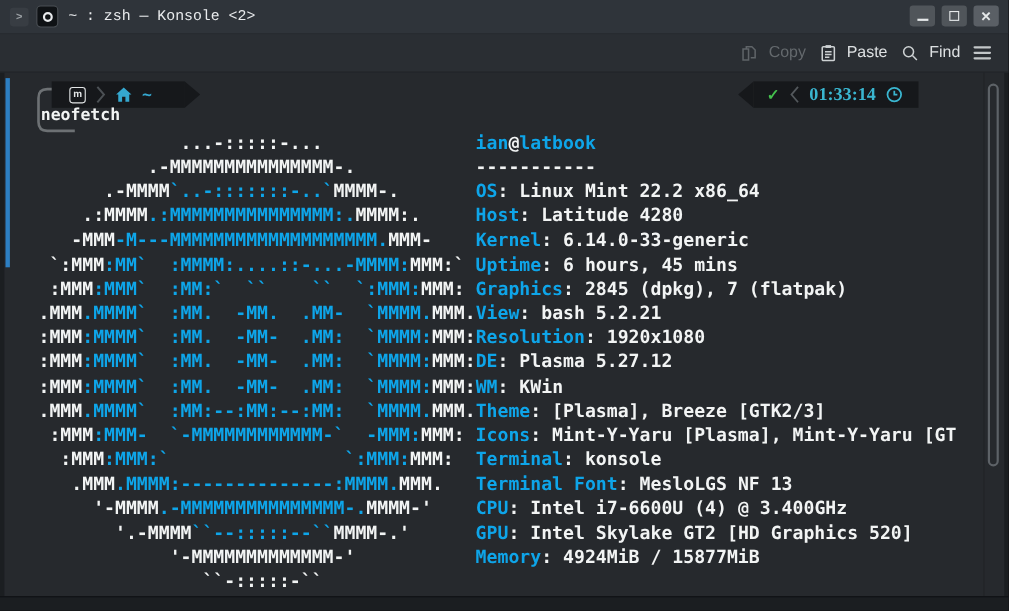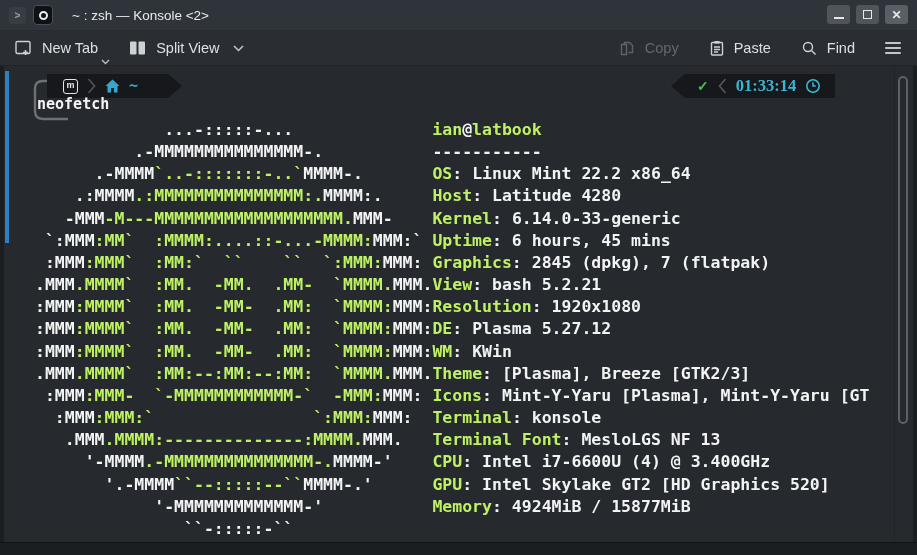--- a/index.html
+++ b/index.html
@@ -8,35 +8,35 @@
           font-family:"Liberation Sans",sans-serif;}
 
   
   .titlebar{position:absolute;left:0;top:0;width:100%;height:30px;background:#2f343a;
             display:flex;align-items:center;padding:0 9px;gap:7px;}
   .tb-menu-icon{width:17px;height:17px;border-radius:3px;background:#383d43;color:#9ba0a4;
             font-size:10px;font-weight:bold;display:flex;align-items:center;justify-content:center;}
   .app-icon{width:20px;height:20px;border-radius:4px;background:#0f1215;border:1px solid #4a4f54;
             display:flex;align-items:center;justify-content:center;}
   .app-icon i{display:block;width:9px;height:9px;border:2.5px solid #e8eaec;border-radius:50%;}
-  .title-text{color:#e9ebed;font-size:13.5px;margin-left:12px;}
+  .title-text{color:#e9ebed;font-size:13.5px;margin-left:2px;font-family:Liberation Mono, monospace;}
   .winbtns{position:absolute;right:9px;top:5px;display:flex;gap:6px;}
   .wbtn{width:23px;height:19px;border-radius:3px;background:#50555a;color:#e6e9ea;
         display:flex;align-items:center;justify-content:center;}
   .wbtn.close{background:#5a5f65;}
   .glyph-min{width:10px;height:2px;background:#e6e9ea;margin-top:6px;}
   .glyph-max{width:9px;height:9px;border:1.5px solid #e6e9ea;}
   .glyph-close{font-size:12px;font-weight:bold;line-height:1;}
 
   
   .toolbar{position:absolute;left:0;top:30px;width:100%;height:36px;background:#2a2e33;
            border-top:1px solid #272b30;border-bottom:1px solid #202327;
            display:flex;align-items:center;}
   .tb-left{display:flex;margin-left:14px;gap:30px;align-items:center;}
-  .tb-right{margin-left:auto;margin-right:16px;display:flex;gap:30px;align-items:center;}
+  .tb-right{margin-left:auto;margin-right:16px;display:flex;gap:12px;align-items:center;}
   .tbtn{display:flex;align-items:center;gap:9px;font-size:14.5px;color:#dde0e2;position:relative;}
   .tbtn svg{display:block;}
   .tbtn .ic{stroke:#cdd1d3;fill:none;stroke-width:1.4;}
   .tbtn.disabled{color:#64696d;}
   .tbtn.disabled .ic{stroke:#5f6468;}
   .newtab-caret{position:absolute;right:-12px;bottom:-8px;}
   .hamburger{display:flex;flex-direction:column;gap:3px;}
   .hamburger i{display:block;width:16px;height:2px;background:#c3c7c9;border-radius:1px;}
 
   
@@ -69,21 +69,21 @@
              border-right:14px solid #16181b;}
   .check{color:#44c14d;font-size:14px;font-weight:bold;line-height:1;}
   .ptime{color:#3ab6d0;font-weight:bold;font-size:16.5px;line-height:1;font-family:Liberation Serif, serif;}
 
   .cmd{position:absolute;left:33px;top:29px;color:#f2f4f4;font-weight:bold;font-size:15px;}
 
   pre.neofetch{position:absolute;left:31px;top:53px;margin:0;font-weight:bold;
                font-size:16.5px;line-height:22.15px;font-family:"DejaVu Sans Mono",monospace;
                white-space:pre;}
   pre.neofetch .w{color:#f2f4f4;}
-  pre.neofetch .g{color:#bef264;}
+  pre.neofetch .g{color:#0ea5e9;}
 </style>
 </head>
 <body>
 
 <div class="window">
 
   <div class="titlebar">
     <div class="tb-menu-icon">&gt;</div>
     <div class="app-icon">
         <i></i>
@@ -96,42 +96,20 @@
       <div class="wbtn">
           <span class="glyph-max"></span>
         </div>
       <div class="wbtn close">
           <span class="glyph-close">✕</span>
         </div>
     </div>
   </div>
 
   <div class="toolbar">
-    <div class="tb-left">
-      <div class="tbtn">
-        <svg class="ic" width="19" height="18" viewBox="0 0 19 18">
-          <rect x="2" y="2.5" width="14" height="12" rx="1.5"></rect>
-          <path d="M11.5 11 v5 M9 13.5 h5" stroke-width="1.6"></path>
-        </svg>
-        <span>New Tab</span>
-        <svg class="newtab-caret" width="9" height="6" viewBox="0 0 9 6">
-          <path d="M1 1 L4.5 4.5 L8 1" stroke="#b9bdbf" stroke-width="1.4" fill="none"></path>
-        </svg>
-      </div>
-      <div class="tbtn">
-        <svg width="19" height="16" viewBox="0 0 19 16">
-          <rect x="2" y="1.5" width="6.5" height="13" rx="1" fill="#cdd1d3"></rect>
-          <rect x="10.5" y="1.5" width="6.5" height="13" rx="1" fill="#cdd1d3"></rect>
-        </svg>
-        <span>Split View</span>
-        <svg width="11" height="7" viewBox="0 0 11 7" style="margin-left:4px">
-          <path d="M1 1 L5.5 5.5 L10 1" stroke="#c3c7c9" stroke-width="1.5" fill="none"></path>
-        </svg>
-      </div>
-    </div>
     <div class="tb-right">
       <div class="tbtn disabled">
         <svg class="ic" width="17" height="17" viewBox="0 0 17 17">
           <path d="M5.5 4.5 V2.5 h5 l3 3 v7 h-4"></path>
           <path d="M2.5 4.5 h5 l0 0 v10 h-5 z"></path>
         </svg>
         <span>Copy</span>
       </div>
       <div class="tbtn">
         <svg class="ic" width="16" height="17" viewBox="0 0 16 17">

